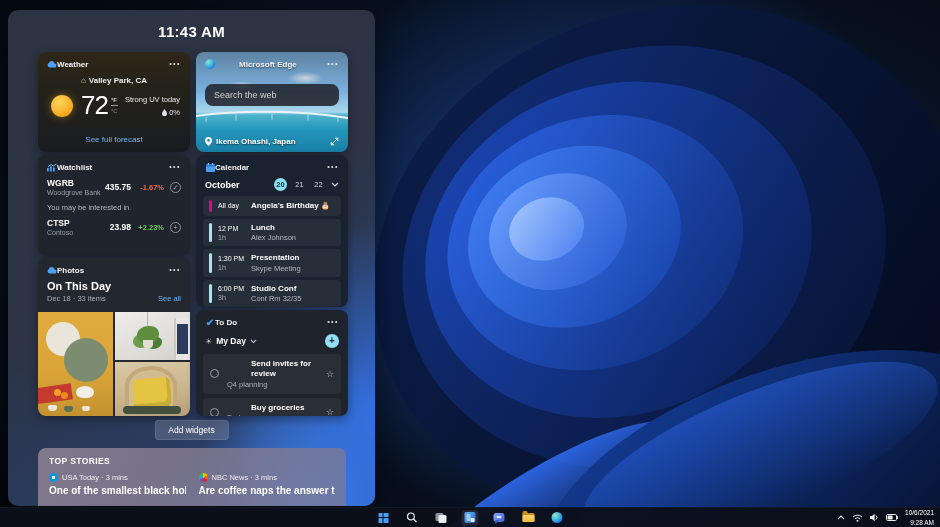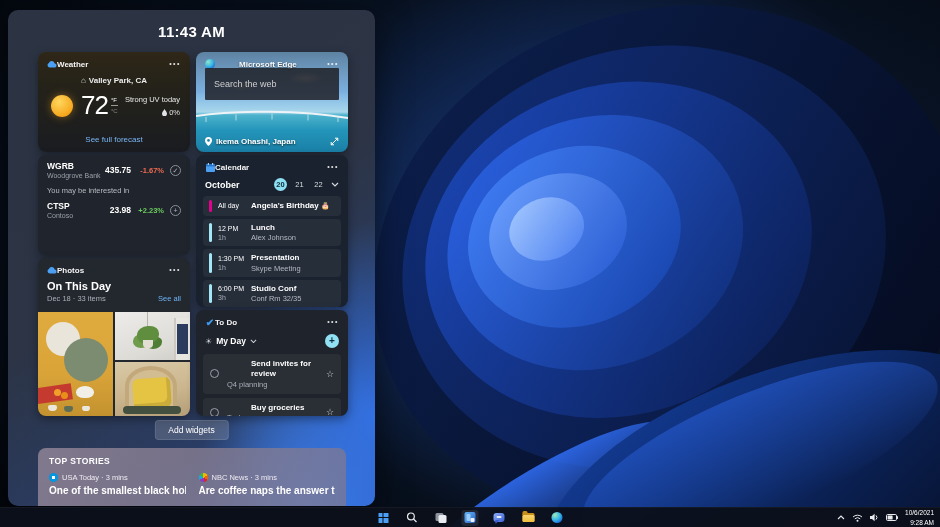--- a/index.html
+++ b/index.html
@@ -40,21 +40,21 @@
   .w-precip{display:flex;justify-content:flex-end;align-items:center;gap:2px;margin-top:4px;color:#e0e0e0;}
   .w-link{position:absolute;bottom:8px;left:0;right:0;text-align:center;font-size:8px;color:#7ab6f5;cursor:pointer;}
 
   
   .edge{left:188px;top:42px;height:100px;background:
       linear-gradient(180deg, rgba(12,24,46,.38), rgba(12,24,46,0) 42%),
       radial-gradient(26px 9px at 72% 26%, rgba(255,255,255,.85), rgba(255,255,255,0) 70%),
       radial-gradient(20px 7px at 30% 34%, rgba(255,255,255,.7), rgba(255,255,255,0) 70%),
       linear-gradient(180deg,#8fc3e9 0%,#7cb2e2 40%,#a9d8ec 60%,#4db3cc 63%,#2495ba 78%,#1a7fa6 100%);}
   .edge-bridge{position:absolute;left:0;right:0;top:0;bottom:0;pointer-events:none;}
-  .edge-search{position:absolute;top:16px;left:9px;right:9px;height:32px;border-radius:1px;
+  .edge-search{position:absolute;top:32px;left:9px;right:9px;height:22px;border-radius:8px;
     background:rgba(30,32,38,.85);display:flex;align-items:center;padding:0 7px;gap:4px;}
   .edge-search input{flex:1;background:transparent;border:none;outline:none;color:#dcdcdc;
     font-size:9px;font-family:"Liberation Sans",sans-serif;}
   .edge-search input::placeholder{color:#cfcfcf;opacity:1;}
   .edge-foot{position:absolute;bottom:6px;left:9px;right:9px;display:flex;align-items:center;gap:4px;
     font-size:8px;font-weight:700;color:#fff;text-shadow:0 1px 2px rgba(0,0,0,.65);}
   .edge-expand{margin-left:auto;}
   .edge-logo{width:10px;height:10px;border-radius:50%;
     background:radial-gradient(circle at 32% 30%,#8fe6c6,#36b4e6 48%,#1a5ed0 85%);}
 
@@ -308,20 +308,30 @@
           <circle cx="3.5" cy="3.4" r="1.3" fill="#1a7fa6"></circle>
         </svg>
         <span>Ikema Ohashi, Japan</span>
         <svg class="edge-expand" width="9" height="9" viewBox="0 0 9 9">
           <path d="M1.2 7.8 L7.8 1.2 M5 1.2 h2.8 v2.8 M4 7.8 H1.2 V5" stroke="#fff" stroke-width="1" fill="none"></path>
         </svg>
       </div>
     </div>
 
     <div class="card watchlist">
+      <div class="card-head">
+        <span class="hicon">
+          <svg width="10" height="9" viewBox="0 0 10 9">
+              <path d="M0 8.5h1.8V5H0zM3 8.5h1.8V3.4H3zM6 8.5h1.8V4.6H6z" fill="#4ba0f4"></path>
+              <path d="M1 3.6 4 1.6 6.6 3 9.4.8" stroke="#7fc0f8" stroke-width="1" fill="none"></path>
+            </svg>
+        </span>
+        <span class="card-title">Watchlist</span>
+        <span class="ellipsis">•••</span>
+      </div>
       <div class="wl-row">
         <span>
           <div class="wl-sym">WGRB</div>
           <div class="wl-co">Woodgrove Bank</div>
         </span>
         <span class="wl-price">435.75</span>
         <span class="wl-chg" style="color: rgb(239, 106, 80);">-1.67%</span>
         <span class="wl-action">✓</span>
       </div>
       <div class="wl-note">You may be interested in</div>

